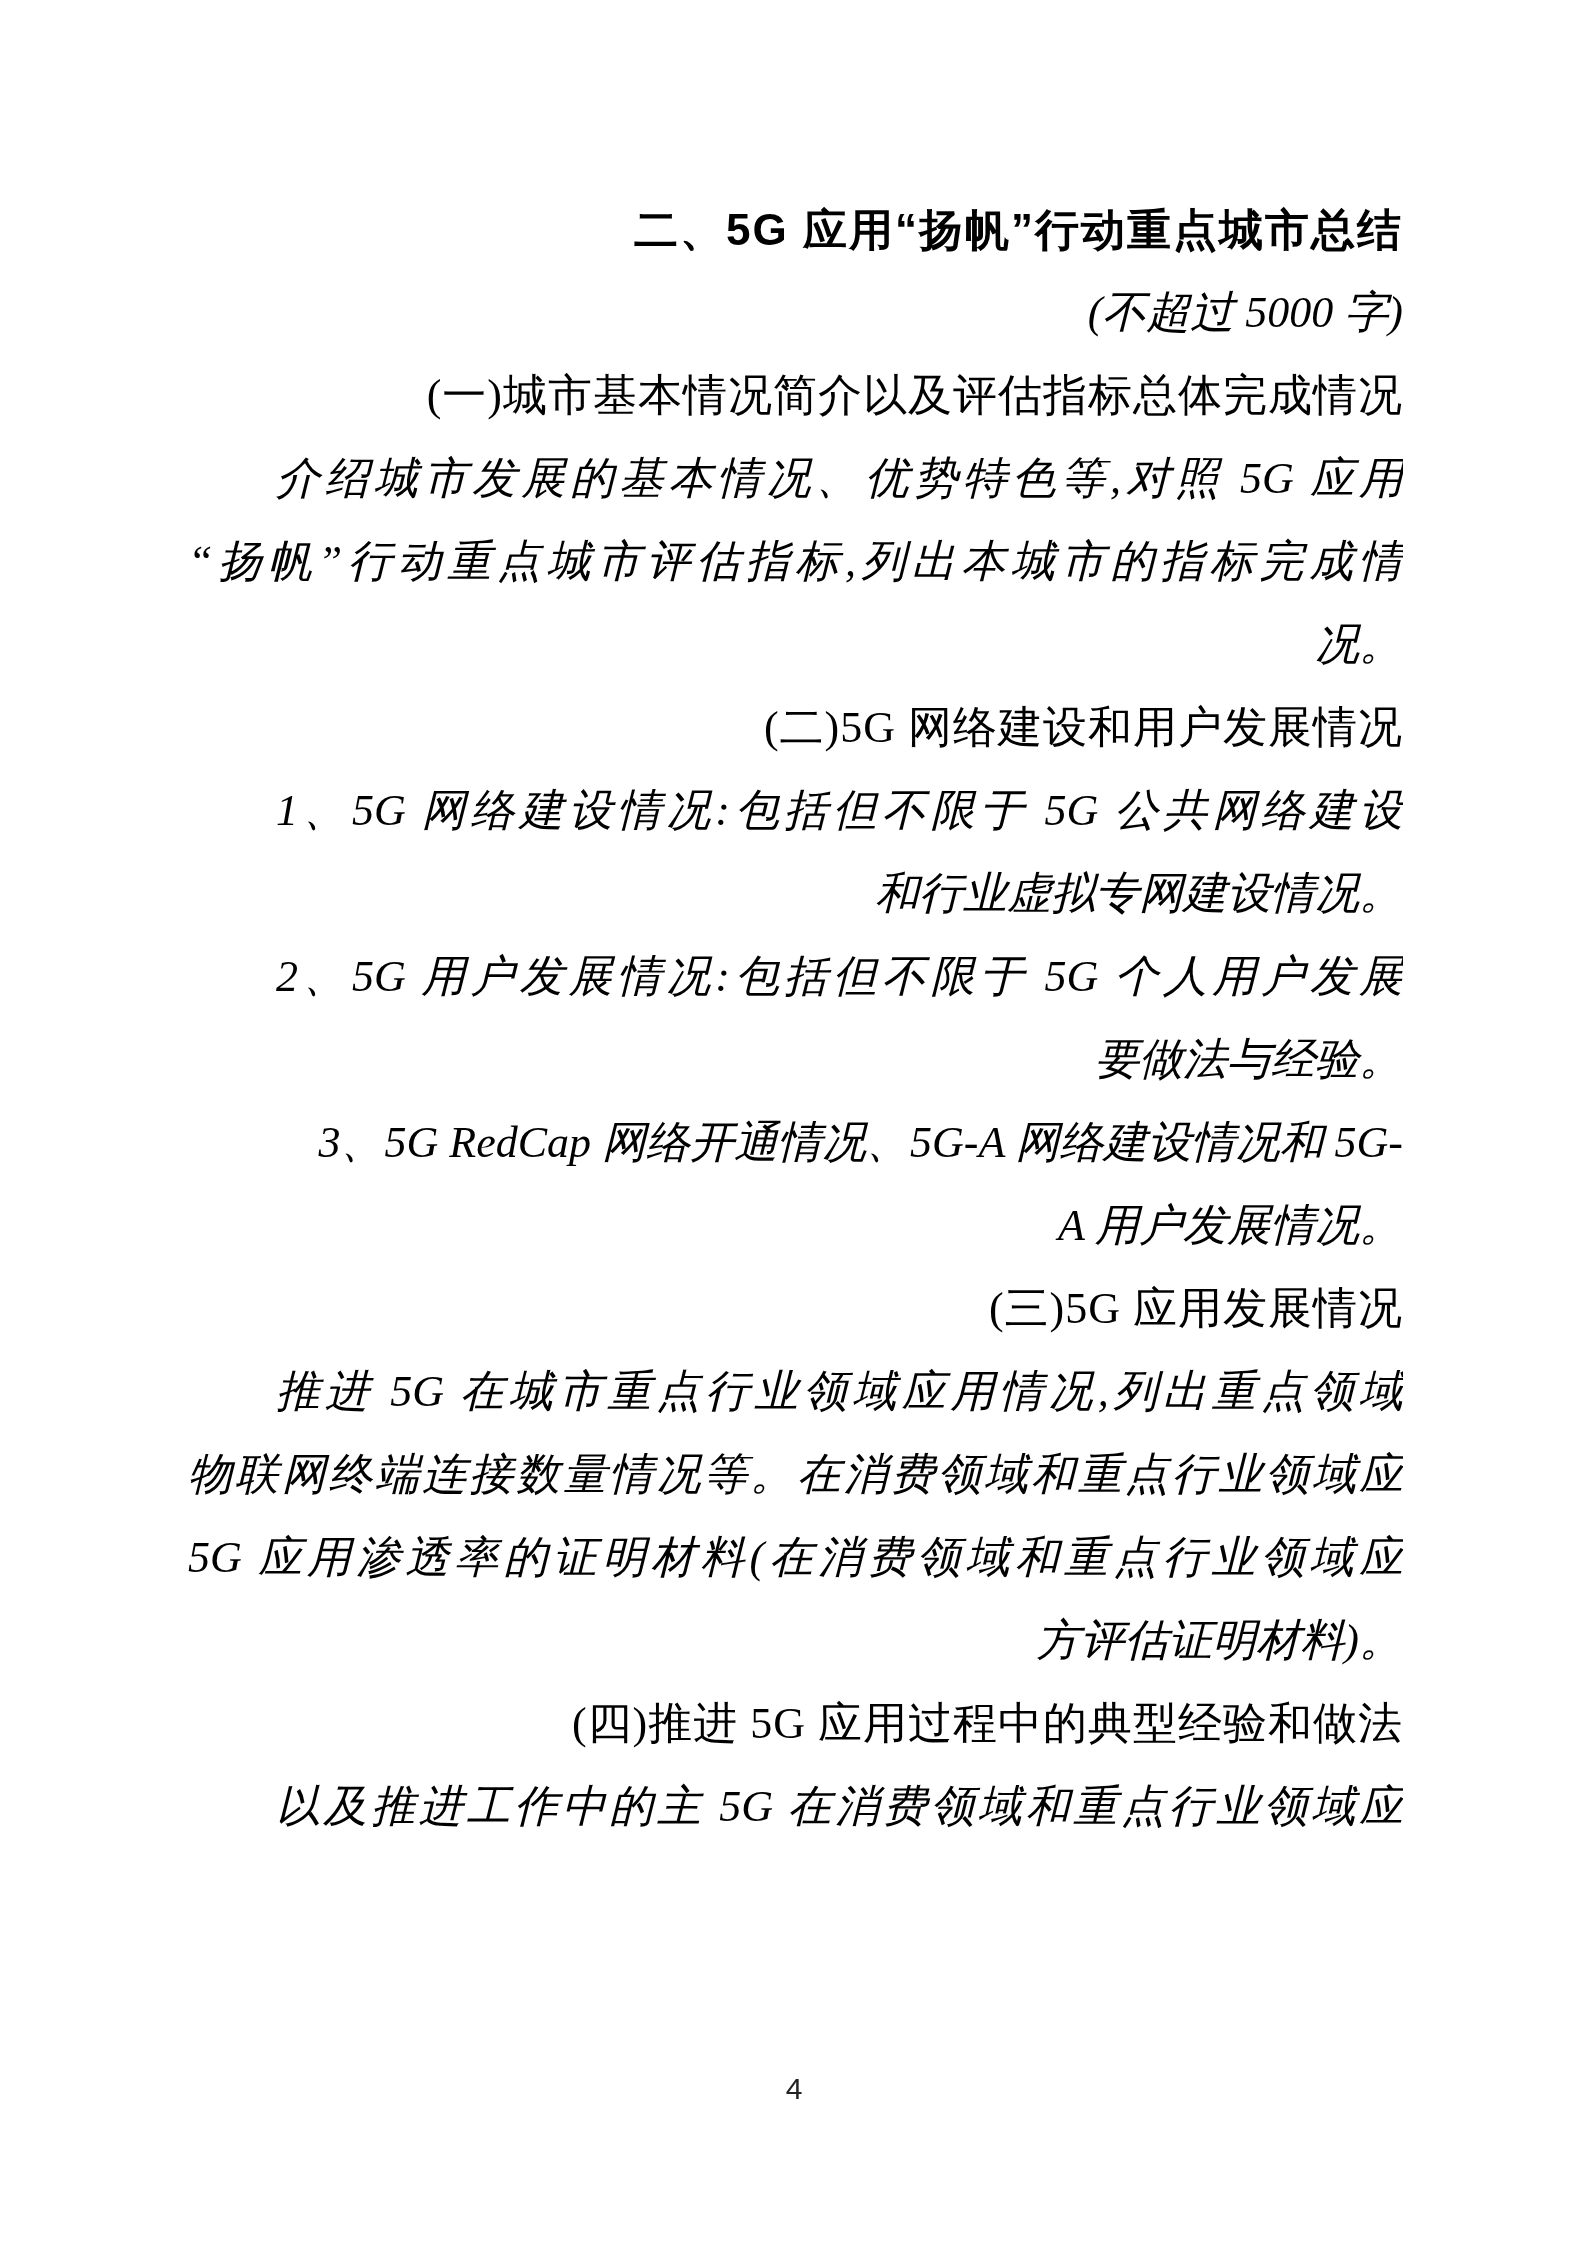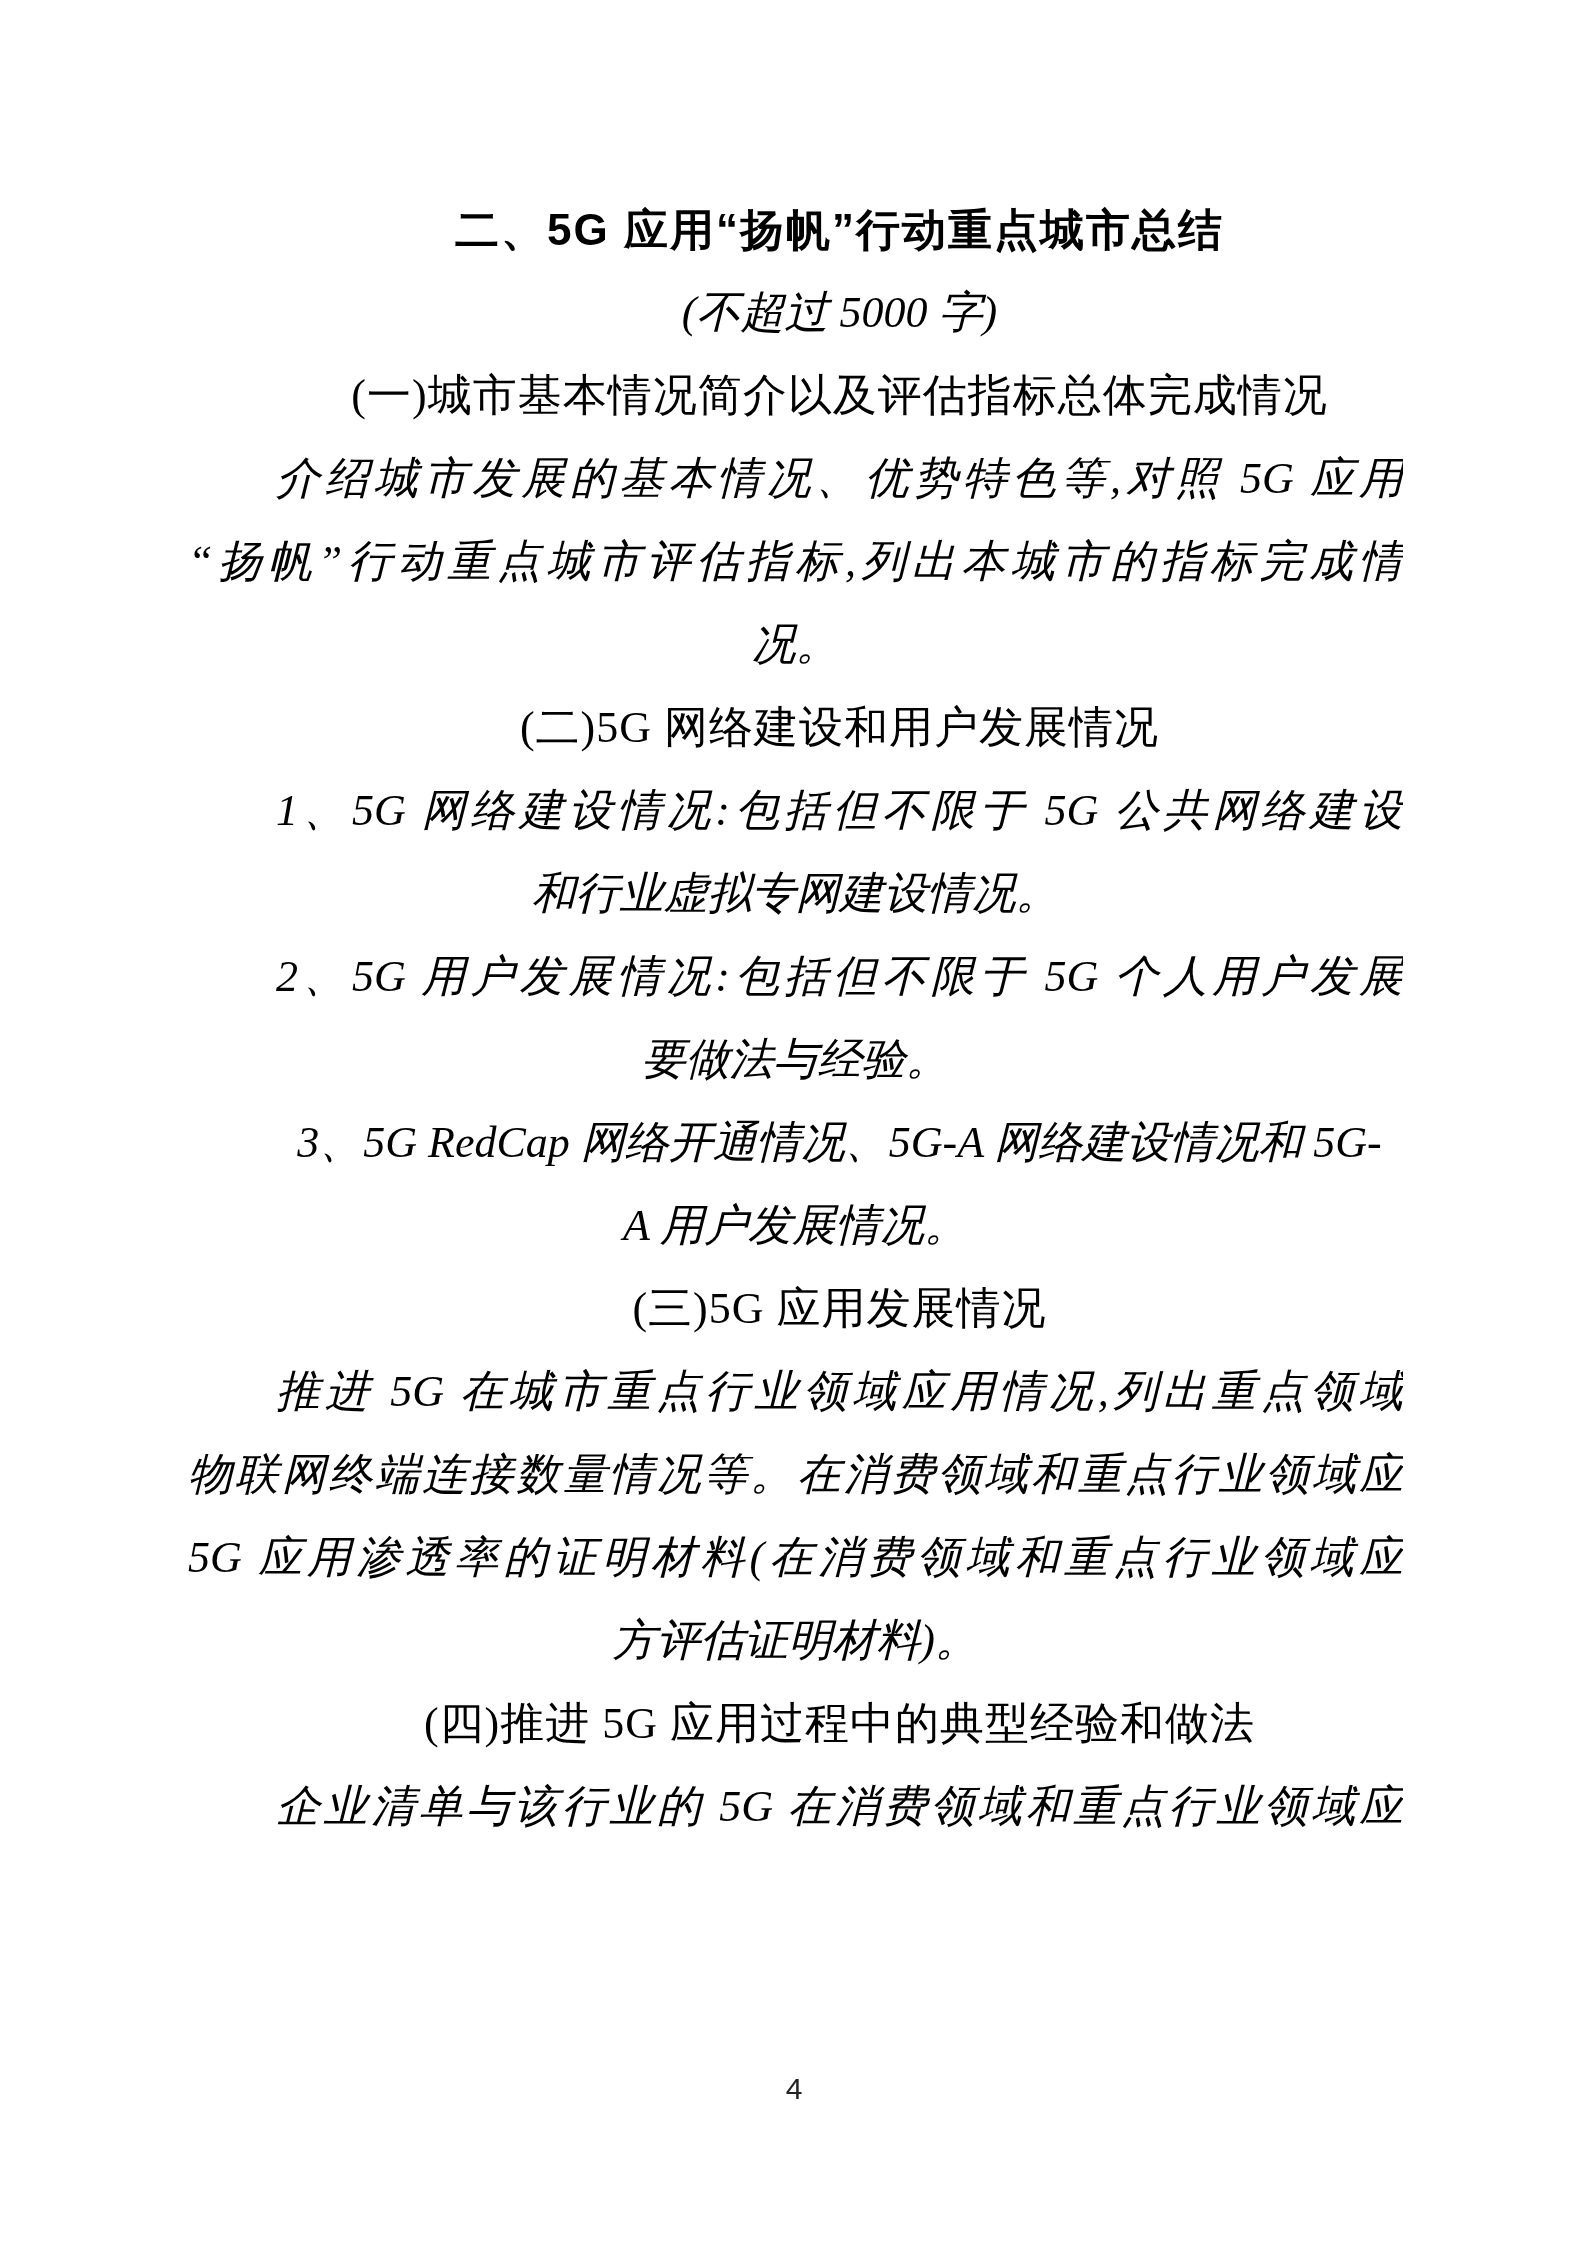--- a/index.html
+++ b/index.html
@@ -22,21 +22,21 @@
     top: 188px;
     width: 1215px;
   }
   .line {
     height: 83px;
     line-height: 83px;
     font-size: 44px;
     color: #000000;
     white-space: nowrap;
     overflow: hidden;
-    text-align: center;
+    text-align: right;
   }
   .line--heading {
     font-family: "Liberation Sans", sans-serif;
     font-weight: bold;
     font-style: normal;
     letter-spacing: 2px;
   }
   .line--section {
     font-style: normal;
     letter-spacing: 1px;
@@ -84,18 +84,18 @@
       <div class="line line--body indent justify">2、5G 用户发展情况:包括但不限于 5G 个人用户发展</div>
       <div class="line line--body">要做法与经验。</div>
       <div class="line line--body indent">3、5G RedCap 网络开通情况、5G-A 网络建设情况和 5G-</div>
       <div class="line line--body">A 用户发展情况。</div>
       <div class="line line--section indent">(三)5G 应用发展情况</div>
       <div class="line line--body indent justify">推进 5G 在城市重点行业领域应用情况,列出重点领域</div>
       <div class="line line--body justify">物联网终端连接数量情况等。在消费领域和重点行业领域应</div>
       <div class="line line--body justify">5G 应用渗透率的证明材料(在消费领域和重点行业领域应</div>
       <div class="line line--body">方评估证明材料)。</div>
       <div class="line line--section indent">(四)推进 5G 应用过程中的典型经验和做法</div>
-      <div class="line line--body indent justify">企业清单与该行业的 5G 在消费领域和重点行业领域应</div>
+      <div class="line line--body indent justify">以及推进工作中的主 5G 在消费领域和重点行业领域应</div>
     </section>
   <footer class="page-footer">
     <span class="page-number">4</span>
   </footer>
 </main>
 
 </body></html>

